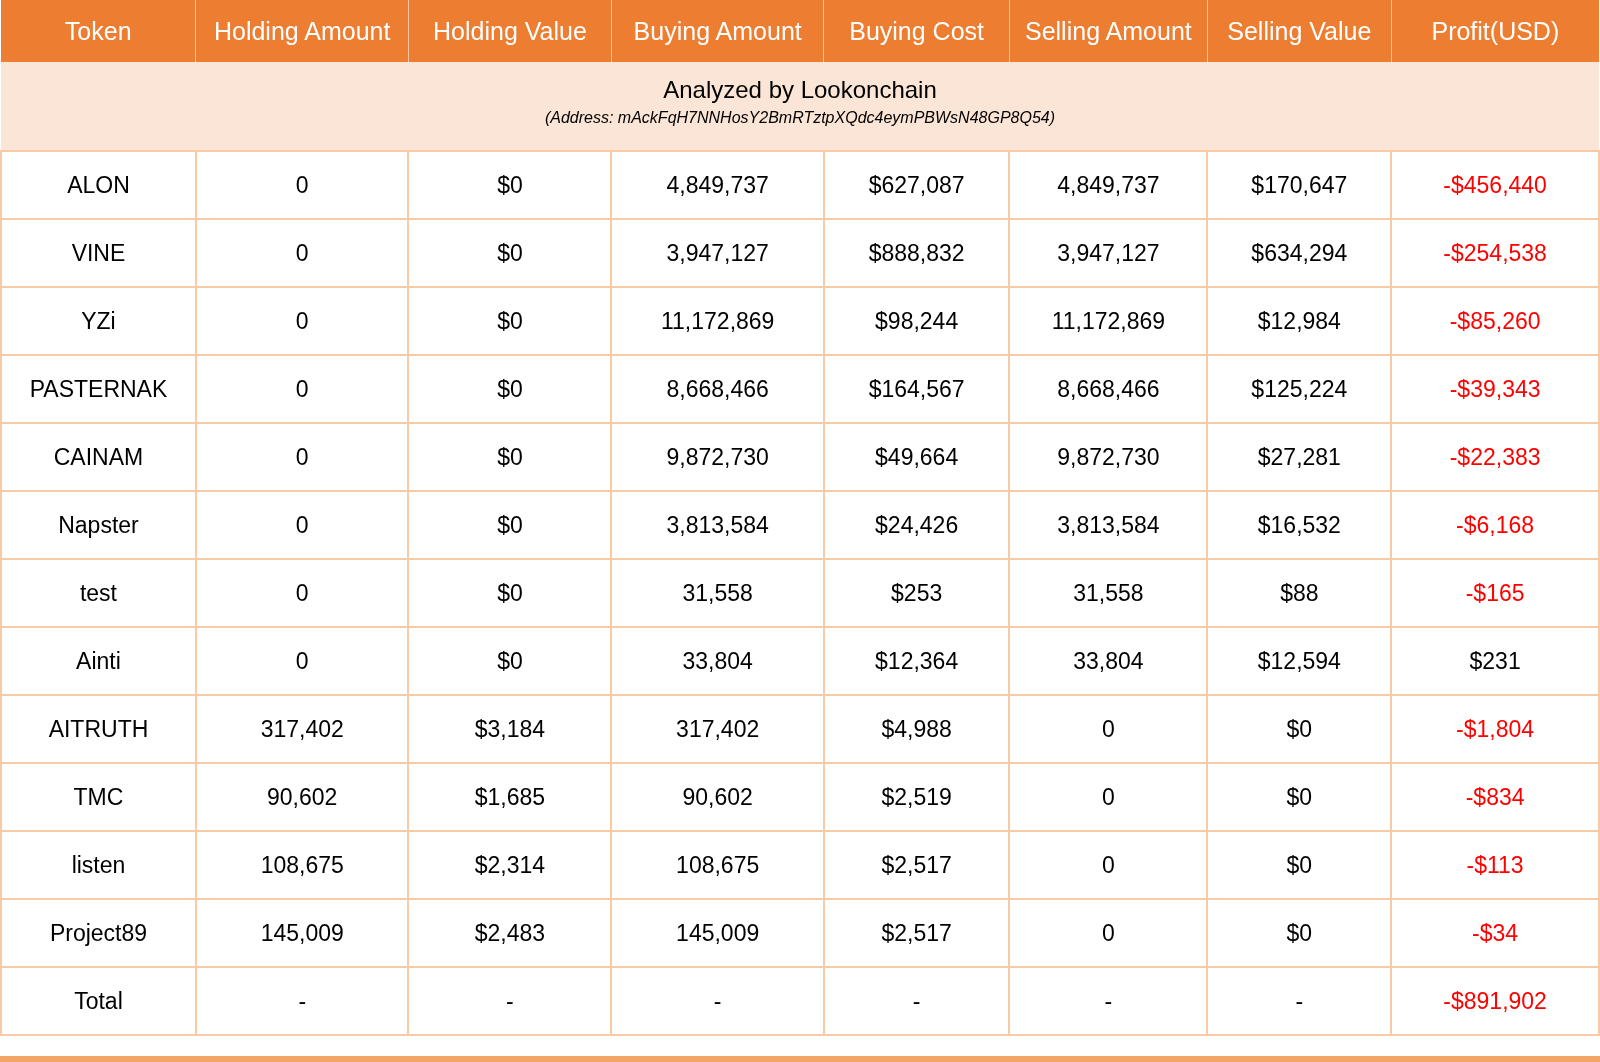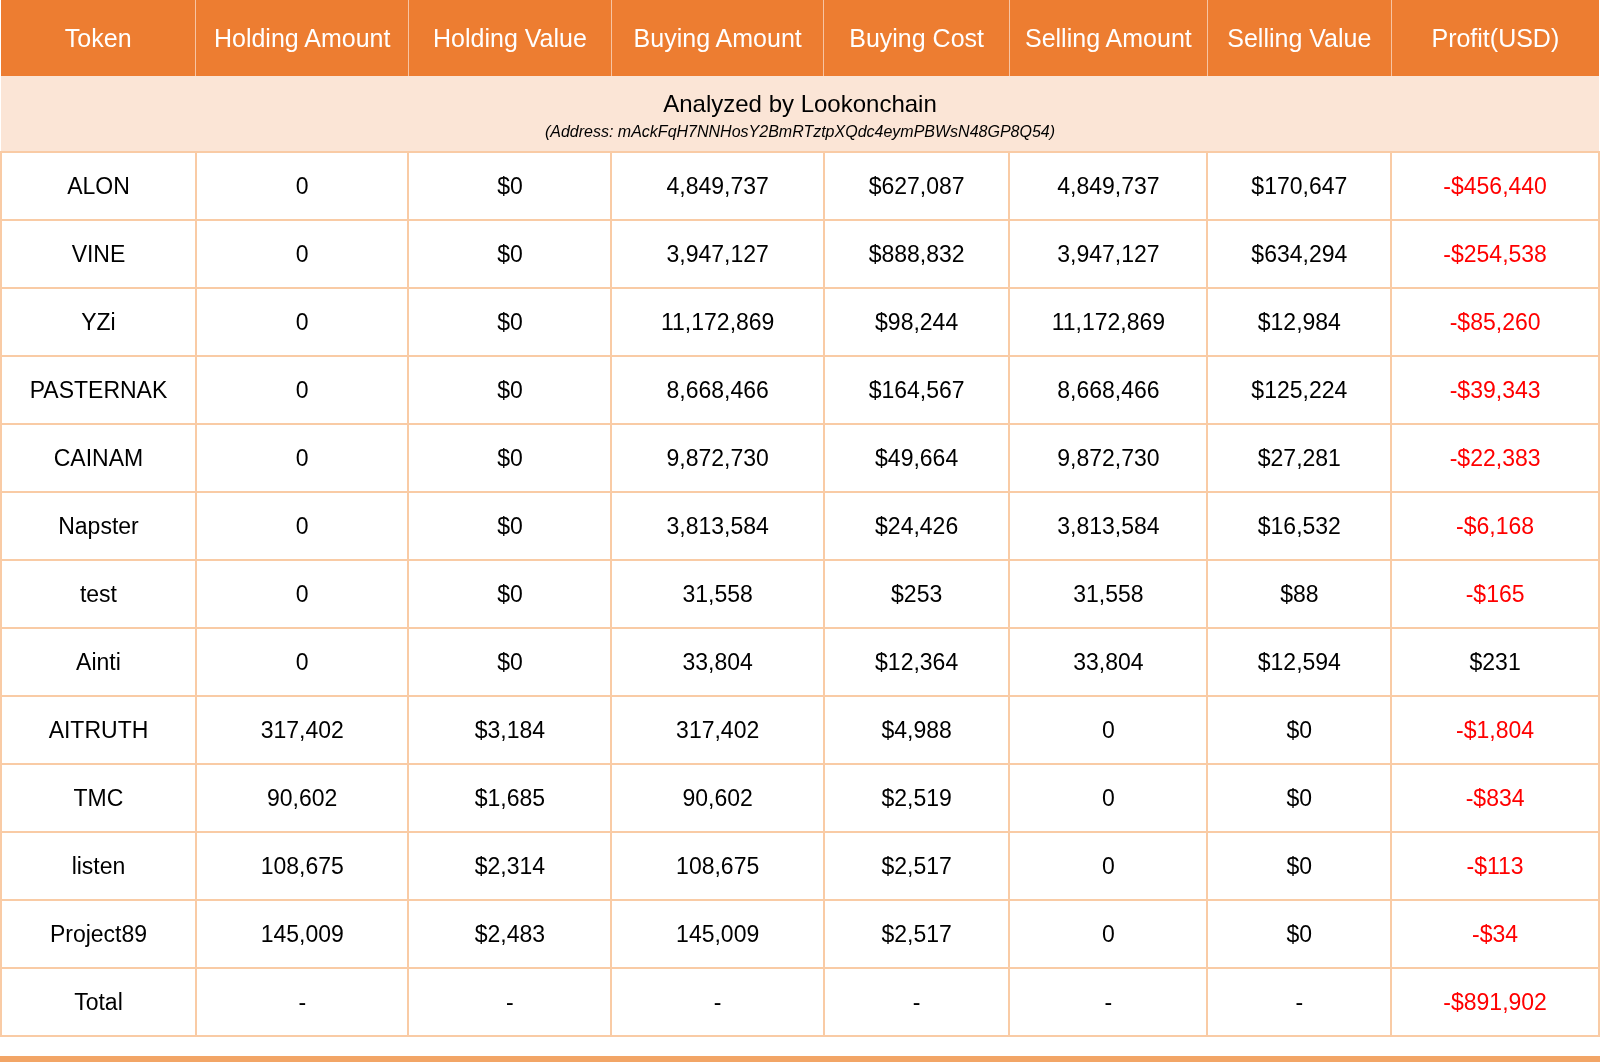--- a/index.html
+++ b/index.html
@@ -25,40 +25,40 @@
     overflow:hidden;
     border-bottom:6px solid var(--bottom-bar);
     background:#FFFFFF;
   }
   table{
     width:100%;
     border-collapse:collapse;
     table-layout:fixed;
   }
   thead th{
-    height:76px;
+    height:62px;
     background:var(--header-bg);
     color:var(--header-text);
     font-size:25px;
     font-weight:400;
     text-align:center;
     vertical-align:middle;
     border:none;
     border-right:1px solid rgba(255,255,255,0.55);
     padding:0;
   }
   thead th:last-child{border-right:none;}
   .subtitle-cell{
     background:var(--subtitle-bg);
     text-align:center;
     vertical-align:middle;
     height:70px;
     border:none;
     border-bottom:2px solid var(--grid);
-    padding:4px 0 1px 0;
+    padding:4px 0 14px 0;
   }
   .subtitle-title{
     font-size:24px;
     color:var(--text);
     line-height:34px;
   }
   .subtitle-address{
     font-size:16px;
     color:var(--text);
     line-height:22px;

